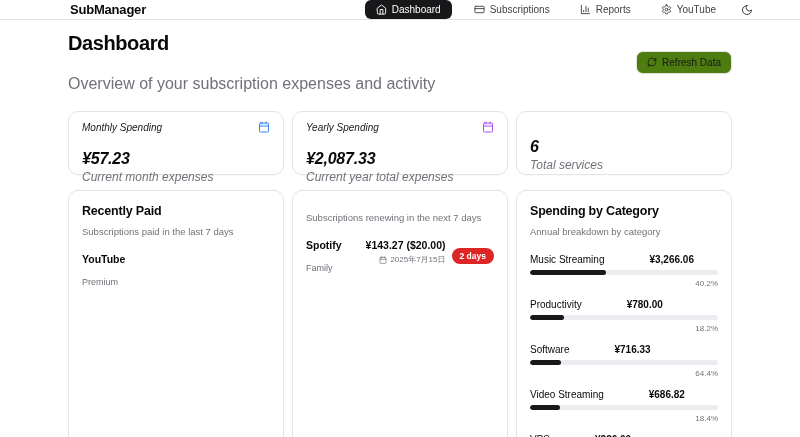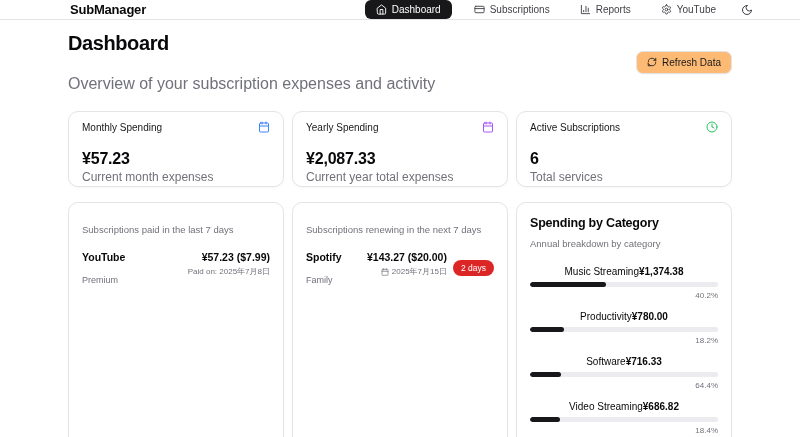--- a/index.html
+++ b/index.html
@@ -42,36 +42,36 @@
   .theme-btn svg { width: 12px; height: 12px; }
 
   
   main { width: 664px; margin: 0 auto; flex: 1 1 auto; padding-top: 12px; }
 
   .page-head { display: flex; align-items: center; justify-content: space-between; }
   .page-title { font-size: 20px; font-weight: 700; letter-spacing: -0.4px; }
   .page-sub { font-size: 16px; color: #71717a; margin-top: 20px; }
   .refresh-btn {
     display: flex; align-items: flex-start; gap: 5px;
-    border: 1px solid #e4e4e7; background: #fdba74; border-radius: 7px;
+    border: 1px solid #e4e4e7; background: #4d7c0f; border-radius: 7px;
     font-size: 10px; color: #18181b; padding: 5px 10px; cursor: pointer;
     font-family: inherit; box-shadow: 0 1px 1px rgba(0,0,0,0.03);
   }
   .refresh-btn svg { width: 10px; height: 10px; }
 
   
   .stats-grid {
     display: grid; grid-template-columns: repeat(3, 1fr); gap: 8px;
     margin-top: 18px;
   }
   .card {
     background: #fff; border: 1px solid #e4e4e7; border-radius: 10px;
     box-shadow: 0 1px 2px rgba(0,0,0,0.03);
   }
-  .stat-card { padding: 9px 13px 10px; height: 76px; }
+  .stat-card { padding: 9px 13px 10px; height: 64px; font-style: italic; }
   .stat-top { display: flex; align-items: center; justify-content: space-between; }
   .stat-title { font-size: 10px; font-weight: 500; color: #18181b; }
   .stat-top svg { width: 12px; height: 12px; }
   .stat-value { font-size: 16px; font-weight: 700; margin-top: 17px; letter-spacing: -0.2px; }
   .stat-caption { font-size: 12px; color: #71717a; margin-top: 2px; }
   .icon-blue   { color: var(--accent_blue, #3b82f6); }
   .icon-purple { color: var(--accent_purple, #a855f7); }
   .icon-green  { color: var(--accent_green, #22c55e); }
 
   
@@ -86,28 +86,28 @@
   .sub-row { display: flex; align-items: flex-start; margin-top: 16px; }
   .sub-name { font-size: 10.5px; font-weight: 600; }
   .sub-plan { font-size: 9px; color: #71717a; margin-top: 12px; }
   .sub-right { margin-left: auto; text-align: right; }
   .sub-amount { font-size: 10.5px; font-weight: 600; white-space: nowrap; }
   .sub-meta { font-size: 8px; color: #71717a; margin-top: 3px; display: flex; justify-content: flex-end; align-items: center; gap: 3px; white-space: nowrap; }
   .sub-meta svg { width: 8px; height: 8px; }
   .badge {
     margin-left: 6px; align-self: center;
     background: var(--badge_red, #dc2626); color: #fff;
-    font-size: 8.5px; font-weight: 400;
+    font-size: 8.5px; font-weight: 700;
     padding: 3px 8px; border-radius: 999px; white-space: nowrap;
   }
 
   
   .cat-list { margin-top: 12px; }
   .cat-row { padding: 5px 0 6px; border-bottom: 0; }
-  .cat-head { display: flex; justify-content: center; align-items: baseline; }
+  .cat-head { display: flex; justify-content: flex-start; align-items: baseline; gap: 45px; }
   .cat-name { font-size: 10px; font-weight: 500; }
   .cat-amount { font-size: 10px; font-weight: 600; }
   .cat-track {
     margin-top: 5px; height: 5px; border-radius: 999px;
     background: #ececf0; overflow: hidden;
   }
   .cat-fill { height: 100%; border-radius: 999px; background: var(--bar_fill, #18181b); width: 0; }
   .cat-pct { font-size: 8px; color: #71717a; text-align: right; margin-top: 4px; }
 </style>
 </head>
@@ -209,46 +209,34 @@
               <line x1="16" y1="2" x2="16" y2="6"></line>
               <line x1="8" y1="2" x2="8" y2="6"></line>
               <line x1="3" y1="10" x2="21" y2="10"></line>
             </svg>
         </span>
       </div>
       <div class="stat-value">¥2,087.33</div>
       <div class="stat-caption">Current year total expenses</div>
     </div>
     <div class="card stat-card">
-      <div class="stat-top">
-        <span class="stat-title">Active Subscriptions</span>
-        <span class="icon-green">
-          <svg viewBox="0 0 24 24" fill="none" stroke="currentColor" stroke-width="2" stroke-linecap="round" stroke-linejoin="round" width="12" height="12">
-              <circle cx="12" cy="12" r="10"></circle>
-              <polyline points="12 6 12 12 16 14"></polyline>
-            </svg>
-        </span>
-      </div>
       <div class="stat-value">6</div>
       <div class="stat-caption">Total services</div>
     </div>
   </div>
 
   <div class="content-grid">
 
     <div class="card content-card">
+      <div class="card-title">Recently Paid</div>
       <div class="card-sub">Subscriptions paid in the last 7 days</div>
       <div class="sub-row">
         <div>
           <div class="sub-name">YouTube</div>
           <div class="sub-plan">Premium</div>
-        </div>
-        <div class="sub-right">
-          <div class="sub-amount">¥57.23 ($7.99)</div>
-          <div class="sub-meta">Paid on: 2025年7月8日</div>
         </div>
       </div>
     </div>
 
     <div class="card content-card">
       <div class="card-sub">Subscriptions renewing in the next 7 days</div>
       <div class="sub-row">
         <div>
           <div class="sub-name">Spotify</div>
           <div class="sub-plan">Family</div>
@@ -272,21 +260,21 @@
     </div>
 
     <div class="card content-card">
       <div class="card-title">Spending by Category</div>
       <div class="card-sub">Annual breakdown by category</div>
       <div class="cat-list">
 
         <div class="cat-row">
           <div class="cat-head">
             <span class="cat-name">Music Streaming</span>
-            <span class="cat-amount">¥1,374.38</span>
+            <span class="cat-amount">¥3,266.06</span>
           </div>
           <div class="cat-track">
               <div class="cat-fill" style="width: 40.2%;"></div>
             </div>
           <div class="cat-pct">40.2%</div>
         </div>
 
         <div class="cat-row">
           <div class="cat-head">
             <span class="cat-name">Productivity</span>

